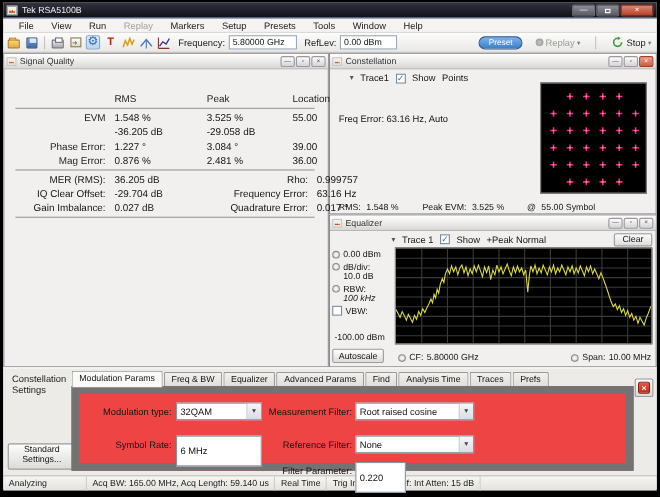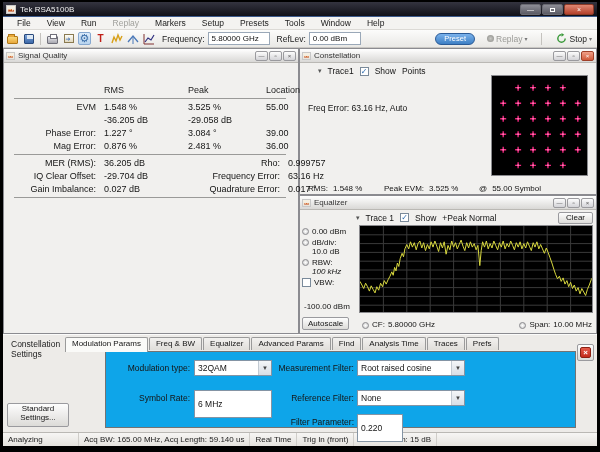--- a/index.html
+++ b/index.html
@@ -116,26 +116,26 @@
     background:#000; border:1px solid #8a8a8e; }
   .spec-footer { position:absolute; left:62px; right:4px; bottom:4px; display:flex;
     justify-content:space-between; font-size:8px; align-items:center; }
   .foot-grp { display:flex; align-items:center; gap:3px; }
 
   
   .settings { position:relative; height:98px; background:#edebe8; border-top:1px solid #fbfbfa; }
   .settings-label { position:absolute; left:8px; top:4px; width:54px; font-size:8.5px; color:#222; }
   .standard-btn { position:absolute; left:4px; bottom:5px; width:62px; height:24px; font-size:8px;
     border:1px solid #9a9a9e; border-radius:2px; background:linear-gradient(#fdfdfd,#dcdbd8); text-align:center; }
-  .tabs { position:absolute; left:62px; top:2px; display:flex; align-items:flex-start; }
+  .tabs { position:absolute; left:62px; top:2px; display:flex; align-items:center; }
   .tab { height:13px; padding:1px 6px 0; font-size:8px; border:1px solid #9a9a9a; border-bottom:none;
     background:linear-gradient(#f2f1ef,#e0deda); border-radius:2px 2px 0 0; margin-right:1px; white-space:nowrap; }
   .tab.active { height:15px; background:#fafaf8; position:relative; z-index:2; }
   .settings-box { position:absolute; left:62px; right:21px; top:16px; bottom:4px;
-    border:1px solid #737373; background:#0ea5e9;margin-left:40px; }
+    border:7px solid #737373; background:#ef4444; }
   .frow { position:absolute; left:0; right:0; height:16px; }
   .flabel { position:absolute; font-size:8.5px; text-align:right; top:3px; }
   .combo { position:absolute; height:16px; background:#fff; border:1px solid #8494a4;
     display:flex; align-items:center; font-size:8.5px; padding-left:3px; }
   .combo .arrow { margin-left:auto; width:13px; align-self:stretch; border-left:1px solid #c2cad2;
     background:linear-gradient(#f4f6f8,#d8dee6); display:flex; align-items:center; justify-content:center;
     font-size:6px; color:#444; }
   .tinput { position:absolute; height:28px; background:#fff; border:1px solid #8494a4;
     font-size:8.5px; display:flex; align-items:center; padding-left:3px; }
   .close-analysis { position:absolute; right:3px; top:9px; width:17px; height:17px;

